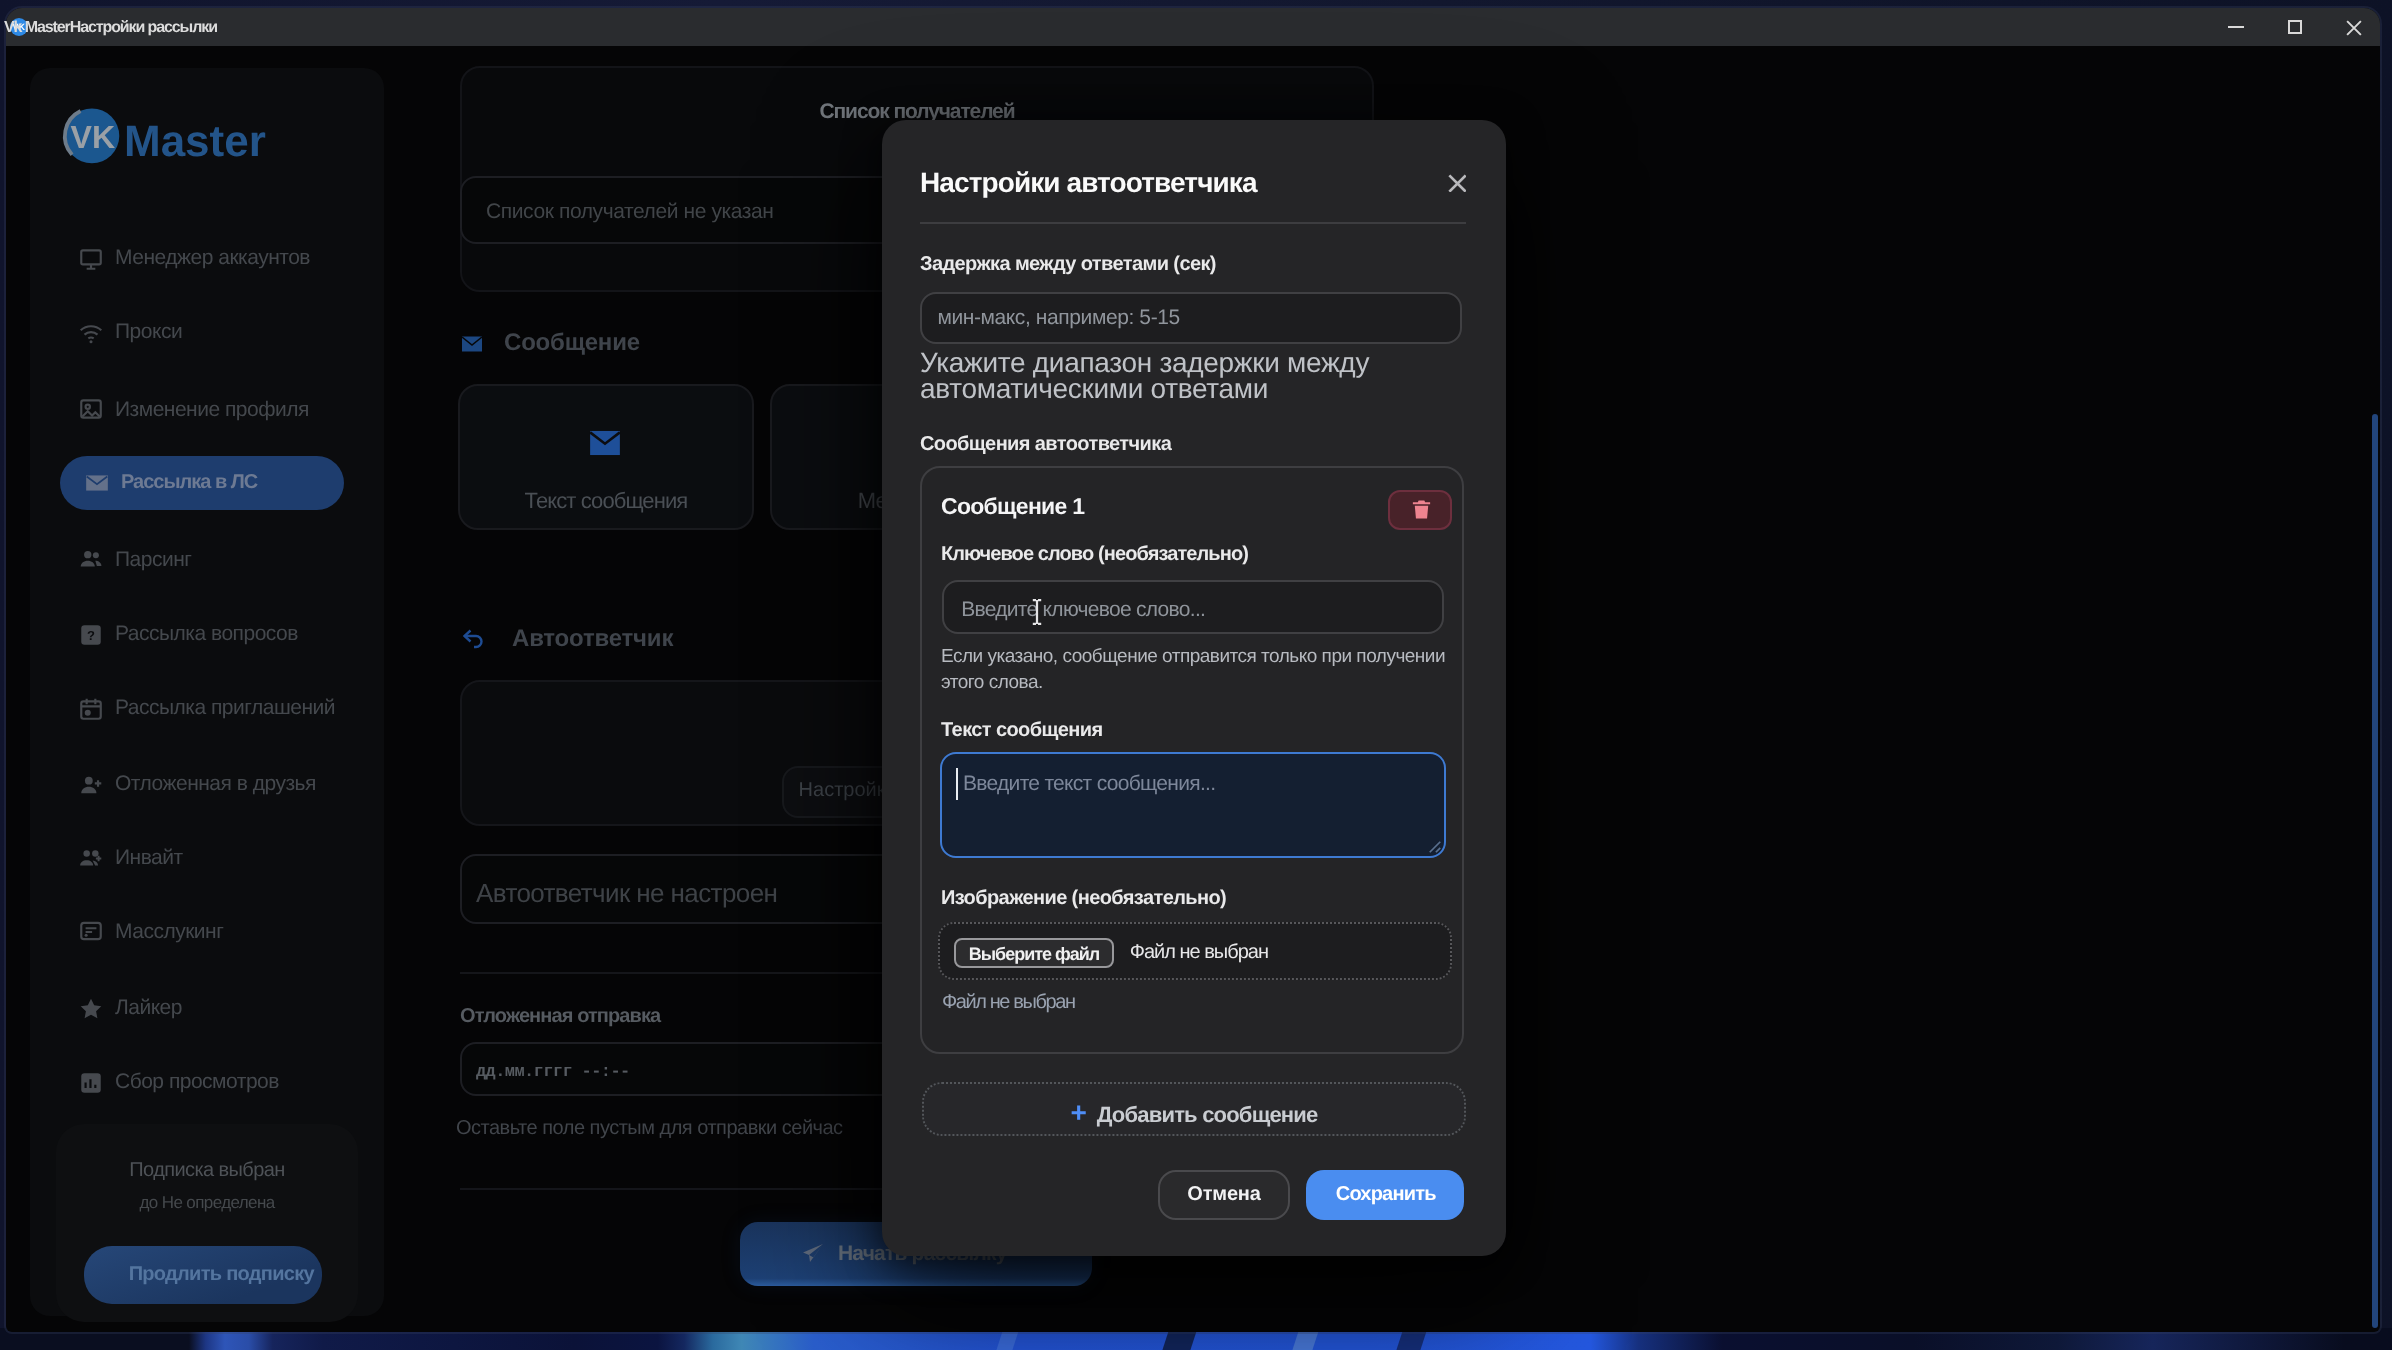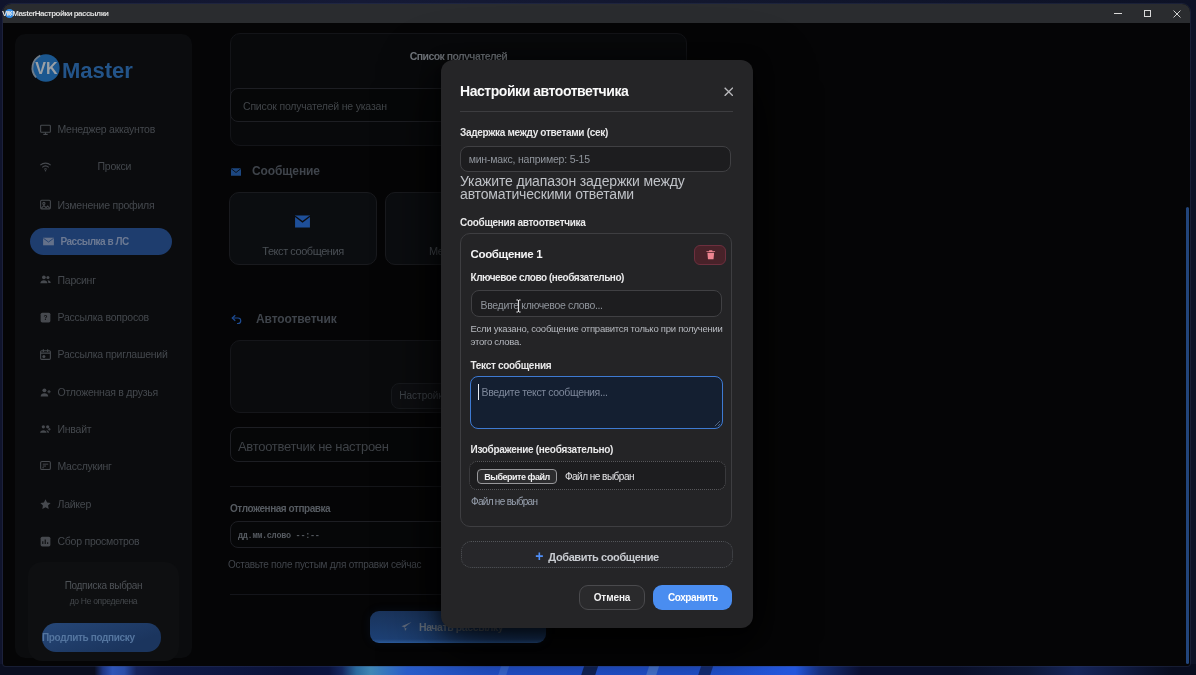--- a/index.html
+++ b/index.html
@@ -44,21 +44,21 @@
   </svg>
   <div class="a" style="left:62px;top:58px;font-size:22px;font-weight:bold;color:#235489;letter-spacing:0;">Master</div>
 
   <div class="a mi" style="top:116px;">
     <svg viewBox="0 0 24 24" fill="none" stroke="#46494e" stroke-width="2">
         <rect x="3" y="4" width="18" height="13" rx="1.5"></rect>
         <path d="M8 21h8M12 17v4"></path>
       </svg>
     <span>Менеджер аккаунтов</span>
     </div>
-  <div class="a mi" style="top:153px;gap:40px;">
+  <div class="a mi" style="top:153px;">
     <svg viewBox="0 0 24 24" fill="none" stroke="#46494e" stroke-width="2">
         <path d="M2.5 9.5a14 14 0 0 1 19 0M6 13.5a9 9 0 0 1 12 0M9.5 17a4.5 4.5 0 0 1 5 0"></path>
         <circle cx="12" cy="20" r="1.4" fill="#46494e" stroke="none"></circle>
       </svg>
     <span>Прокси</span>
     </div>
   <div class="a mi" style="top:191.5px;">
     <svg viewBox="0 0 24 24" fill="none" stroke="#46494e" stroke-width="2">
         <rect x="3" y="4" width="18" height="16" rx="2"></rect>
         <circle cx="9" cy="10" r="2"></circle>
@@ -135,21 +135,21 @@
         <rect x="3" y="3" width="18" height="18" rx="3"></rect>
         <path d="M7 16.5v-5M11.5 16.5v-8M16 16.5v-3" stroke="#0b0c0e" stroke-width="2" fill="none"></path>
       </svg>
     <span>Сбор просмотров</span>
     </div>
 
   <div class="a" style="left:28px;top:562px;width:151px;height:99px;background:#0e0f11;border-radius:14px;"></div>
   <div class="a" style="left:28px;top:580px;width:151px;text-align:center;font-size:10px;letter-spacing:-0.3px;color:#4e5257;">Подписка выбран</div>
   <div class="a" style="left:28px;top:596px;width:151px;text-align:center;font-size:8.5px;letter-spacing:-0.3px;color:#45494d;">до Не определена</div>
   <div class="a" style="left:42px;top:623px;width:119px;height:29px;border-radius:14px;background:linear-gradient(160deg,#264778 0%,#1b355e 75%);"></div>
-  <div class="a" style="left:42px;top:632px;width:115px;text-align:left;font-size:10px;letter-spacing:-0.35px;font-weight:bold;color:#54759f;">Продлить подписку</div>
+  <div class="a" style="left:42px;top:632px;width:115px;text-align:right;font-size:10px;letter-spacing:-0.35px;font-weight:bold;color:#54759f;">Продлить подписку</div>
 
   <div class="a" style="left:1186px;top:207px;width:3px;height:457px;background:#22457b;border-radius:2px;"></div>
 
   <div class="a" style="left:445px;top:35px;width:27px;height:9px;background:#28292c;border-radius:4px;"></div>
 
   <div class="a" style="left:230px;top:33px;width:457px;height:113px;background:#08090b;border:1px solid #131418;border-radius:10px;"></div>
   <div class="a" style="left:230px;top:50px;width:457px;text-align:center;font-size:10.5px;letter-spacing:-0.55px;font-weight:bold;color:#72777d;">Список получателей</div>
   <div class="a" style="left:230px;top:88px;width:457px;height:34px;background:#060708;border:1px solid #1d1e23;border-radius:8px;"></div>
   <div class="a" style="left:243px;top:100px;font-size:10.5px;letter-spacing:-0.2px;color:#414549;">Список получателей не указан</div>
 
@@ -181,21 +181,21 @@
   <div class="a" style="left:256px;top:312px;font-size:12px;font-weight:bold;letter-spacing:-0.1px;color:#3f444b;">Автоответчик</div>
   <div class="a" style="left:230px;top:340px;width:457px;height:73px;background:#0a0b0d;border:1px solid #15161a;border-radius:10px;"></div>
   <div class="a" style="left:391px;top:383px;width:135px;height:26px;background:#0d0e11;border:1px solid #17191d;border-radius:8px;"></div>
   <div class="a" style="left:391px;top:390px;width:135px;text-align:center;font-size:10px;letter-spacing:0;color:#3e4349;">Настройки автоответчика</div>
   <div class="a" style="left:230px;top:427px;width:457px;height:35px;background:#060708;border:1px solid #1d1e23;border-radius:8px;"></div>
   <div class="a" style="left:238px;top:439px;font-size:13px;letter-spacing:-0.3px;color:#3e4247;">Автоответчик не настроен</div>
 
   <div class="a" style="left:230px;top:486px;width:457px;height:1px;background:#15161a;"></div>
   <div class="a" style="left:230px;top:503px;font-size:10px;font-weight:bold;letter-spacing:-0.45px;color:#565b61;">Отложенная отправка</div>
   <div class="a" style="left:230px;top:521px;width:457px;height:27px;background:#060708;border:1px solid #1d1e23;border-radius:8px;"></div>
-  <div class="a" style="left:238px;top:531px;font-family:'Liberation Mono',monospace;font-weight:bold;font-size:8.5px;color:#565b61;letter-spacing:-0.3px;">дд.мм.слово --:--</div>
+  <div class="a" style="left:238px;top:531px;font-family:'Liberation Mono',monospace;font-weight:bold;font-size:8.5px;color:#565b61;letter-spacing:-0.3px;">дд.мм.гггг --:--</div>
   <div class="a" style="left:228px;top:559px;font-size:10px;letter-spacing:-0.25px;color:#41454b;">Оставьте поле пустым для отправки сейчас</div>
   <div class="a" style="left:230px;top:594px;width:457px;height:1px;background:#14151a;"></div>
 
   <div class="a" style="left:370px;top:611px;width:176px;height:32px;border-radius:9px;background:linear-gradient(180deg,#1a345c 0%,#1d4074 88%,#2c5c9e 100%);box-shadow:0 0 10px rgba(25,65,130,0.15);"></div>
   <svg class="a" viewBox="0 0 24 24" style="left:400px;top:621px;width:13px;height:12px;" fill="#5f6a7c">
       <path d="M22 2L2 10.5l6 2.5L22 2zM8 13l1 7 3.5-4.5L8 13zM22 2l-9.5 13.5L9 20"></path>
     </svg>
   <div class="a" style="left:419px;top:621px;font-size:10.5px;letter-spacing:-0.4px;font-weight:bold;color:#67727f;">Начать рассылку</div>
 
   <div class="a" id="modal" style="left:441px;top:60px;width:312px;height:568px;background:#252527;border-radius:12px;box-shadow:0 18px 60px rgba(0,0,0,0.85), 0 4px 18px rgba(0,0,0,0.6);">

